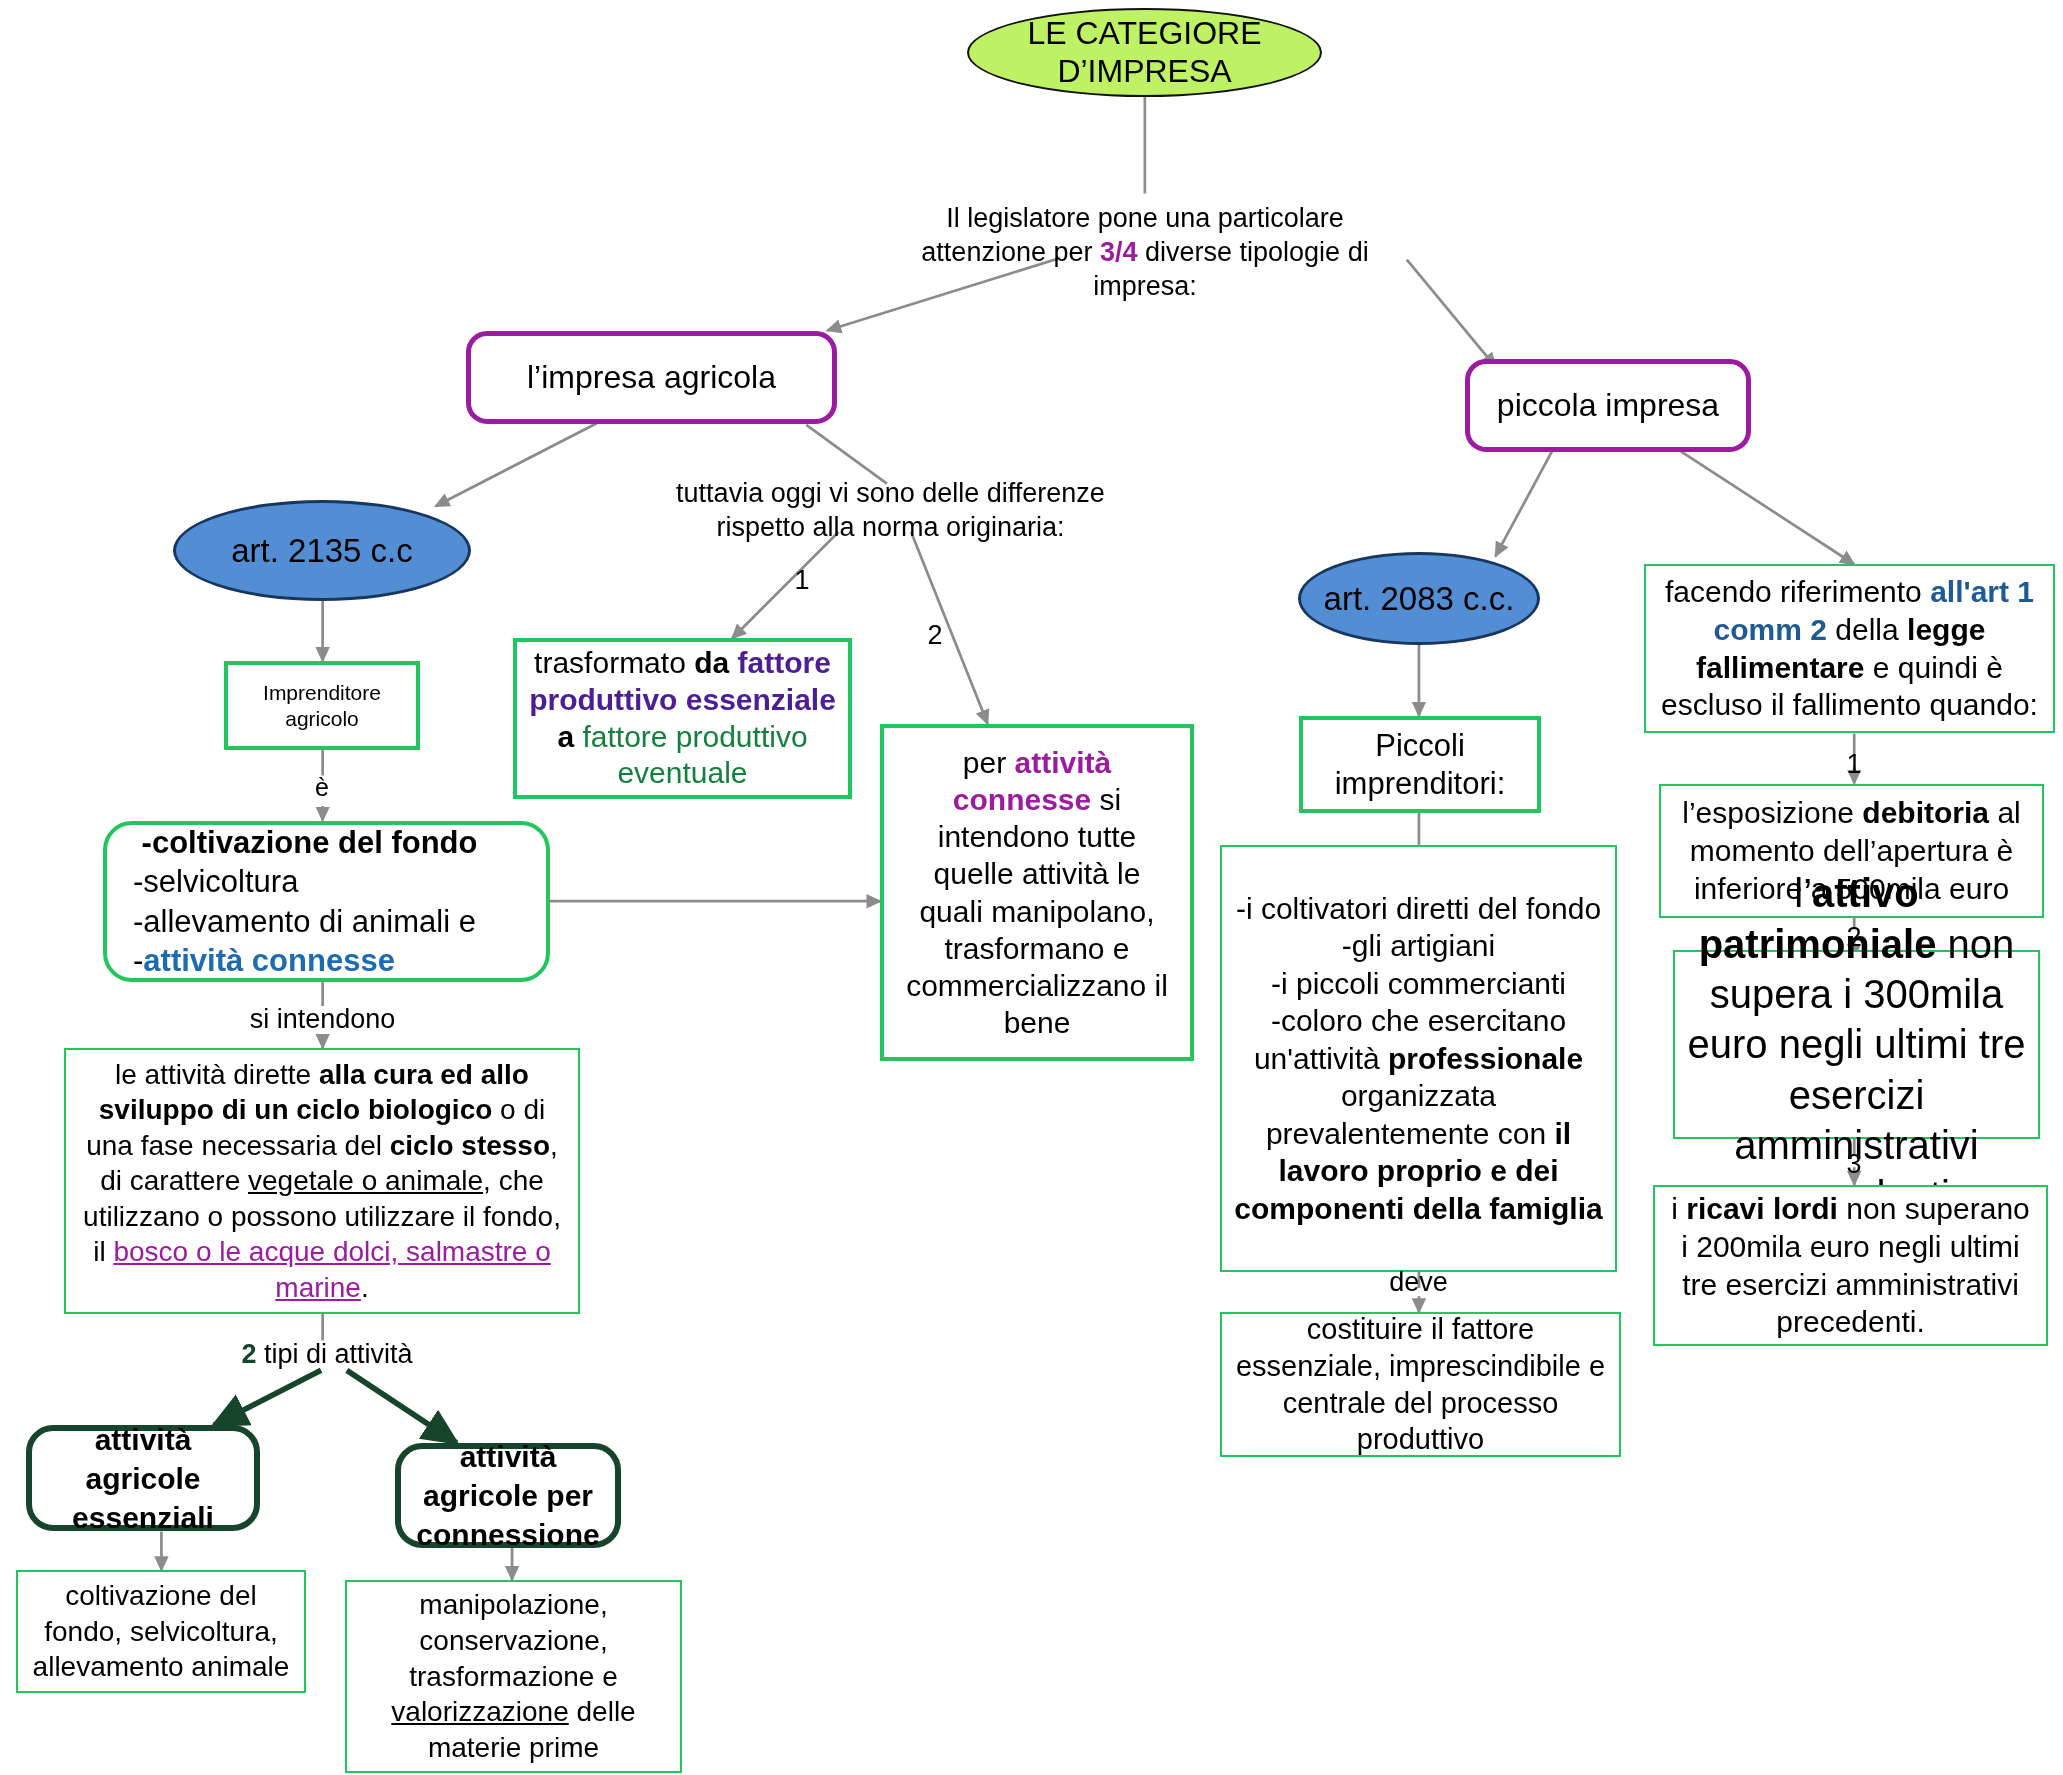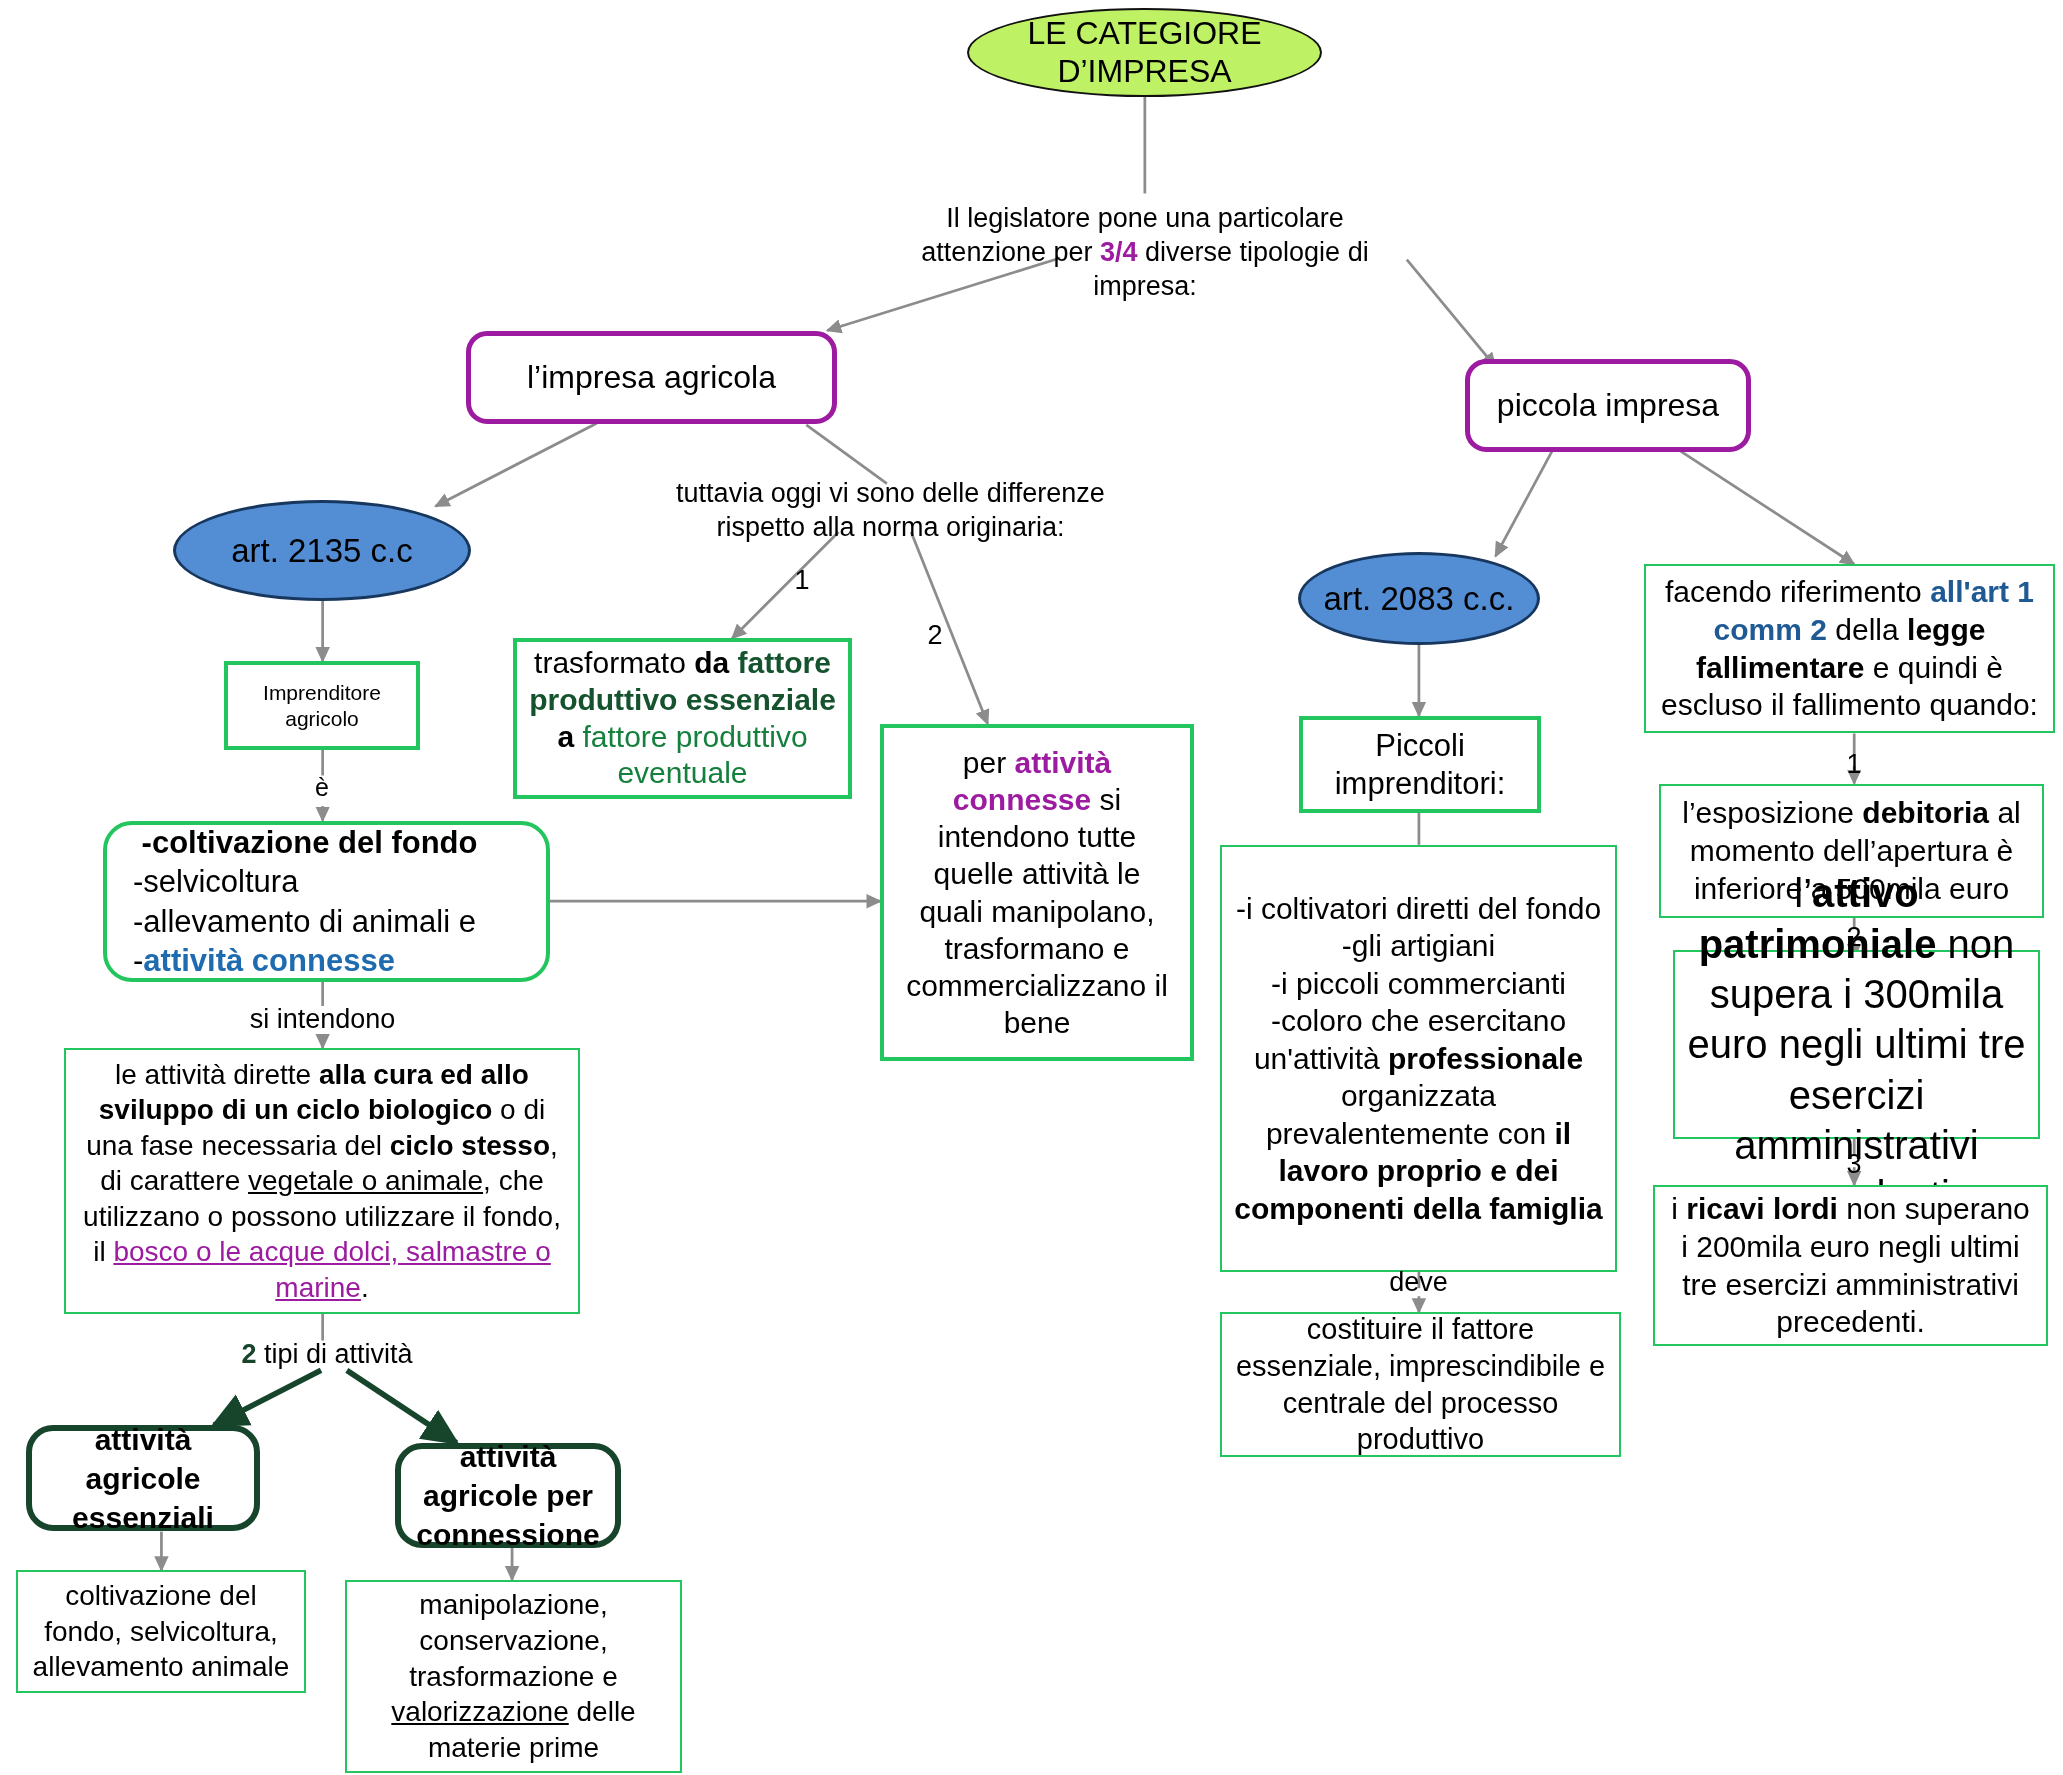--- a/index.html
+++ b/index.html
@@ -62,21 +62,21 @@
     position: absolute;
     font-size: 27px;
     color: #000;
     text-align: center;
     line-height: 1.25;
     background: transparent;
   }
   .label.num { font-size: 27px; }
 
   b { font-weight: bold; }
-  .red { color: #14532d; font-weight: bold; }
+  .red { color: #4c1d95; font-weight: bold; }
   .magenta { color: #15803d; font-weight: normal; }
   .purple { color: #9c1ba0; font-weight: bold; }
   .dblue { color: #1f6bb0; font-weight: bold; }
   .dblue2 { color: #205a94; font-weight: bold; }
   .u { text-decoration: underline; }
   .up { color: #9c1ba0; text-decoration: underline; }
   .grn { color: #17452b; font-weight: bold; }
 </style>
 </head>
 <body>

